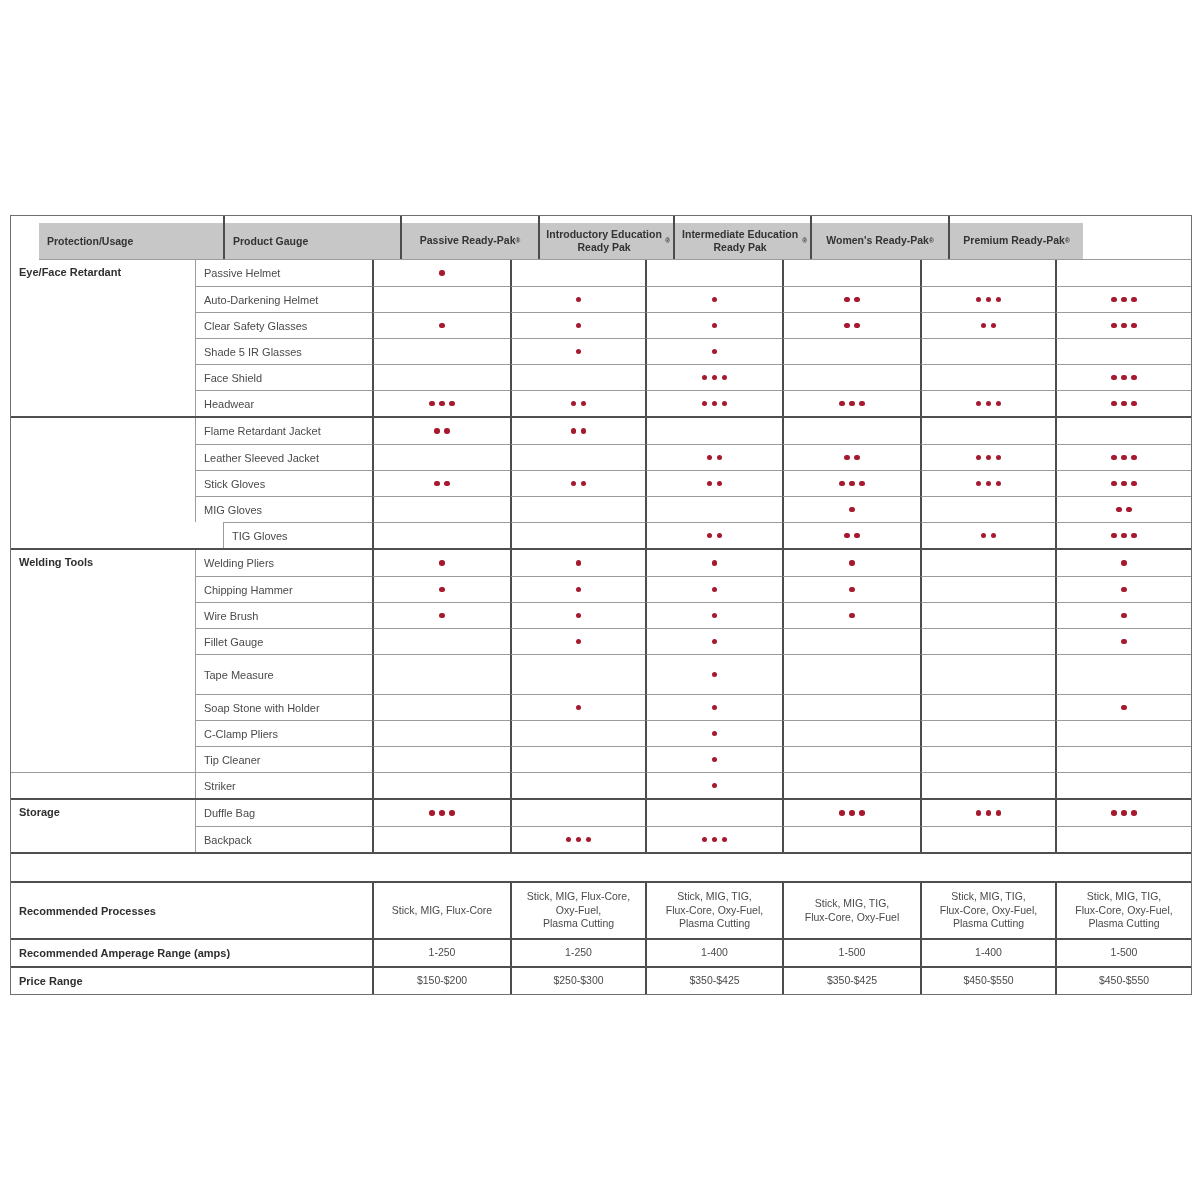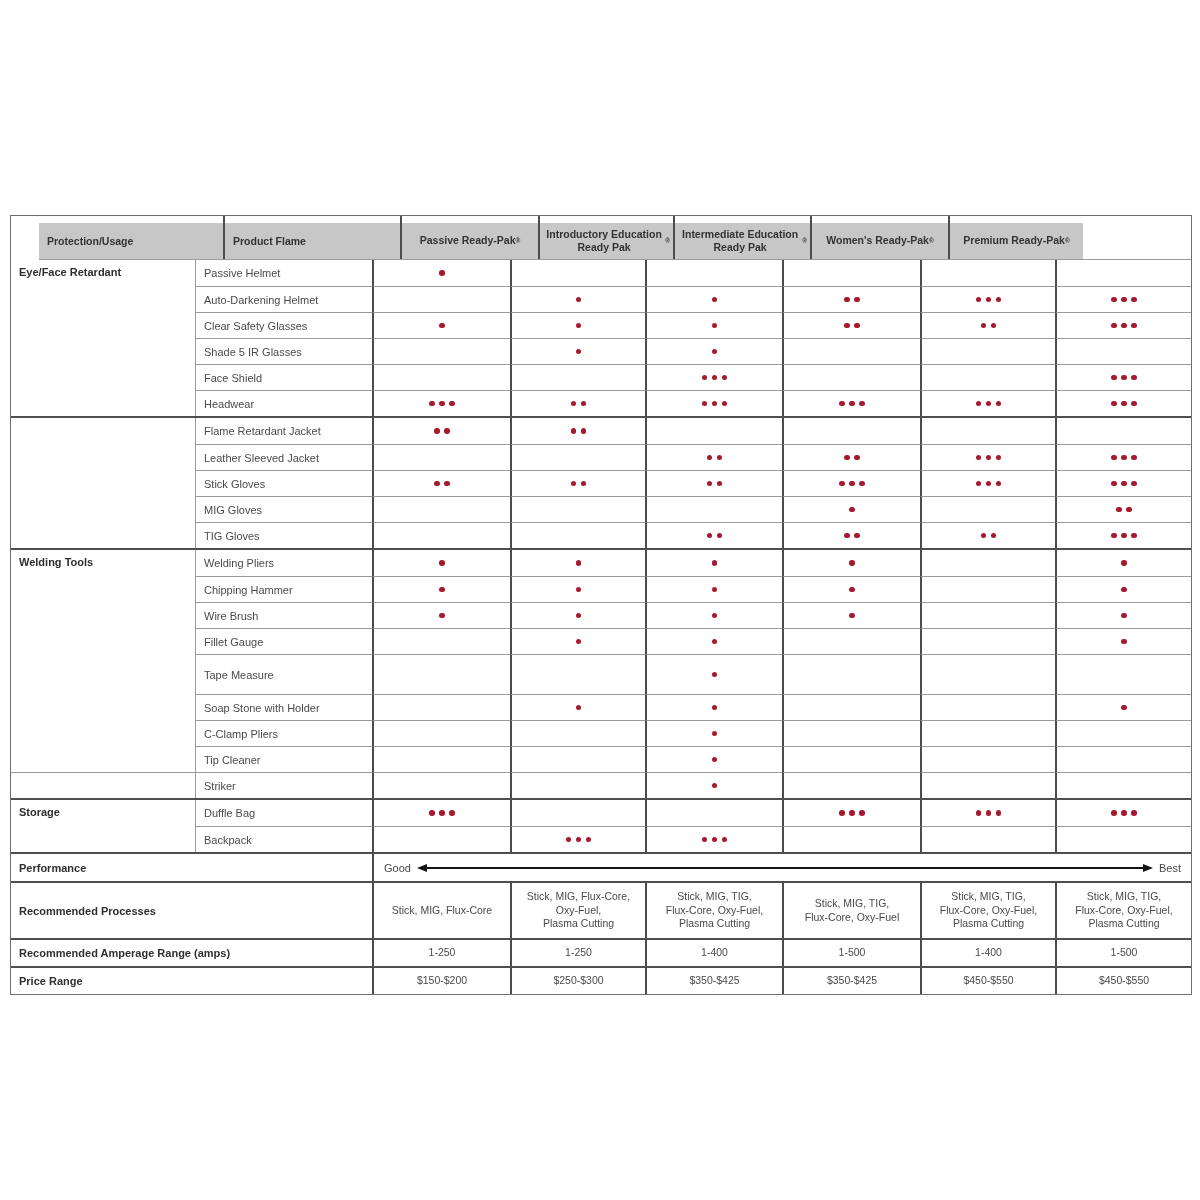--- a/index.html
+++ b/index.html
@@ -71,21 +71,21 @@
     display:flex;align-items:center;justify-content:center;text-align:center;
     font-size:10.5px;color:#4A4A4A;line-height:1.3;padding:3px 4px;
   }
 </style>
 </head>
 <body style="--dot: #A6192E; --hbg: #C7C7C8;">
 
 <div id="table-root">
     <div class="grid thead">
       <div class="cell hcell hleft">Protection/Usage</div>
-      <div class="cell hcell hleft pt-head">Product Flame</div>
+      <div class="cell hcell hleft pt-head">Product Gauge</div>
       <div class="cell hcell pack-cell pack-head">
         <span>Passive Ready-Pak</span>
         <sup class="reg">®</sup>
       </div>
       <div class="cell hcell pack-cell pack-head">
         <span>Introductory Education Ready Pak</span>
         <sup class="reg">®</sup>
       </div>
       <div class="cell hcell pack-cell pack-head">
         <span>Intermediate Education Ready Pak</span>
@@ -281,21 +281,21 @@
       <div class="cell dotcell pack-cell rline" style="grid-area: 4 / 4;"></div>
       <div class="cell dotcell pack-cell rline" style="grid-area: 4 / 5;"></div>
       <div class="cell dotcell pack-cell rline" style="grid-area: 4 / 6;">
         <span class="dot"></span>
       </div>
       <div class="cell dotcell pack-cell rline" style="grid-area: 4 / 7;"></div>
       <div class="cell dotcell pack-cell rline" style="grid-area: 4 / 8;">
         <span class="dot"></span>
         <span class="dot"></span>
       </div>
-      <div class="cell pcell rline" style="grid-area: 5 / 2;">TIG Gloves</div>
+      <div class="cell pcell rline" style="grid-area: 5 / 2; margin-left: 28px;">TIG Gloves</div>
       <div class="cell dotcell pack-cell rline" style="grid-area: 5 / 3;"></div>
       <div class="cell dotcell pack-cell rline" style="grid-area: 5 / 4;"></div>
       <div class="cell dotcell pack-cell rline" style="grid-area: 5 / 5;">
         <span class="dot"></span>
         <span class="dot"></span>
       </div>
       <div class="cell dotcell pack-cell rline" style="grid-area: 5 / 6;">
         <span class="dot"></span>
         <span class="dot"></span>
       </div>
@@ -461,26 +461,20 @@
       <div class="cell dotcell pack-cell rline" style="grid-area: 2 / 5;">
         <span class="dot"></span>
         <span class="dot"></span>
         <span class="dot"></span>
       </div>
       <div class="cell dotcell pack-cell rline" style="grid-area: 2 / 6;"></div>
       <div class="cell dotcell pack-cell rline" style="grid-area: 2 / 7;"></div>
       <div class="cell dotcell pack-cell rline" style="grid-area: 2 / 8;"></div>
     </div>
     <div class="grid prow">
-      <div class="cell blabel">Performance</div>
-      <div class="cell scale">
-        <span>Good</span>
-        <div class="arrow-line"></div>
-        <span>Best</span>
-      </div>
     </div>
     <div class="grid brow proc">
       <div class="cell blabel">Recommended Processes</div>
       <div class="cell vcell pack-cell">
         <div>Stick, MIG, Flux-Core</div>
       </div>
       <div class="cell vcell pack-cell">
         <div>Stick, MIG, Flux-Core,<br>Oxy-Fuel,<br>Plasma Cutting</div>
       </div>
       <div class="cell vcell pack-cell">

